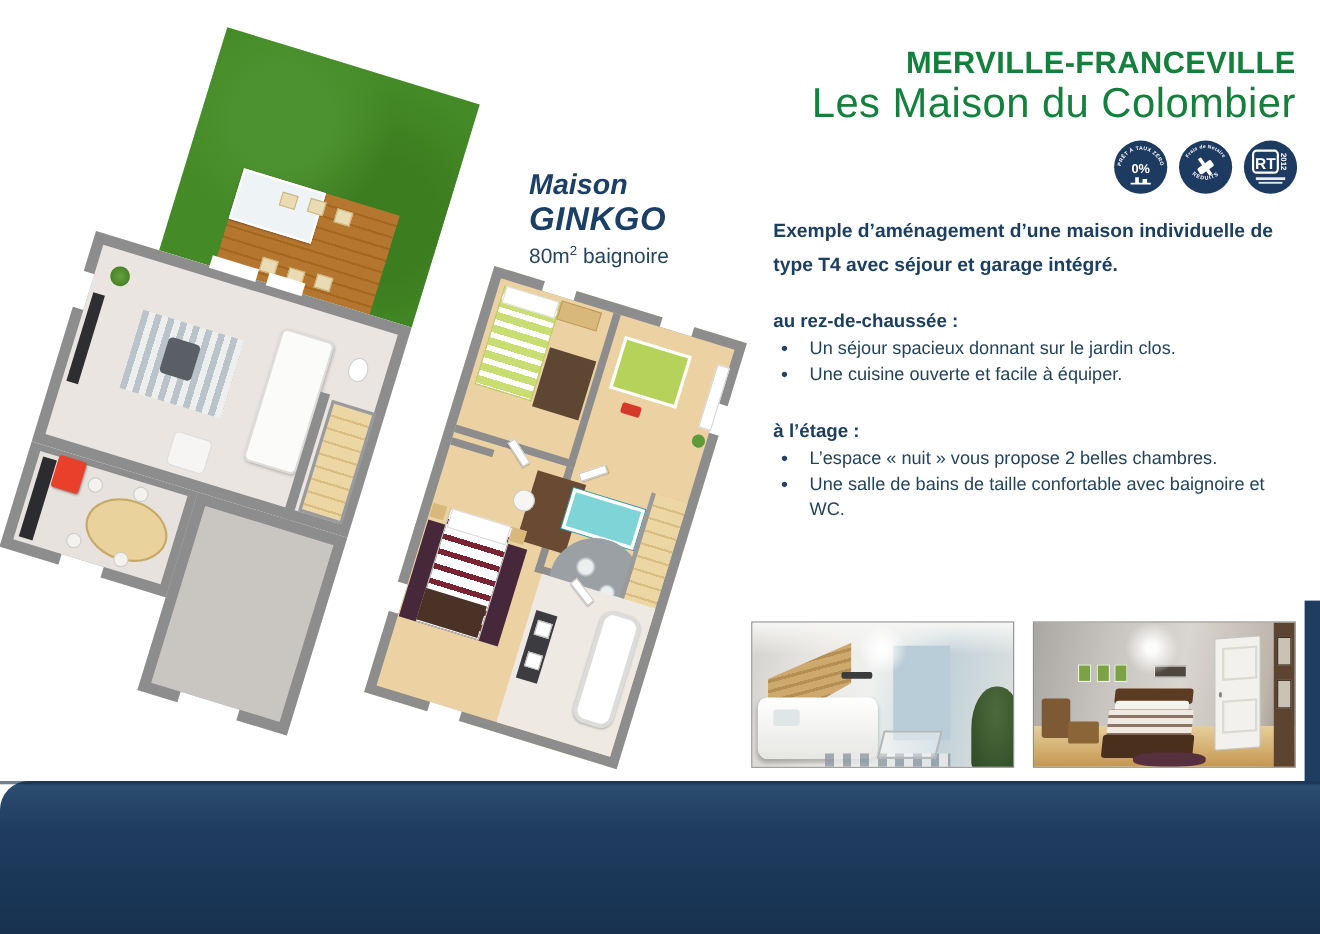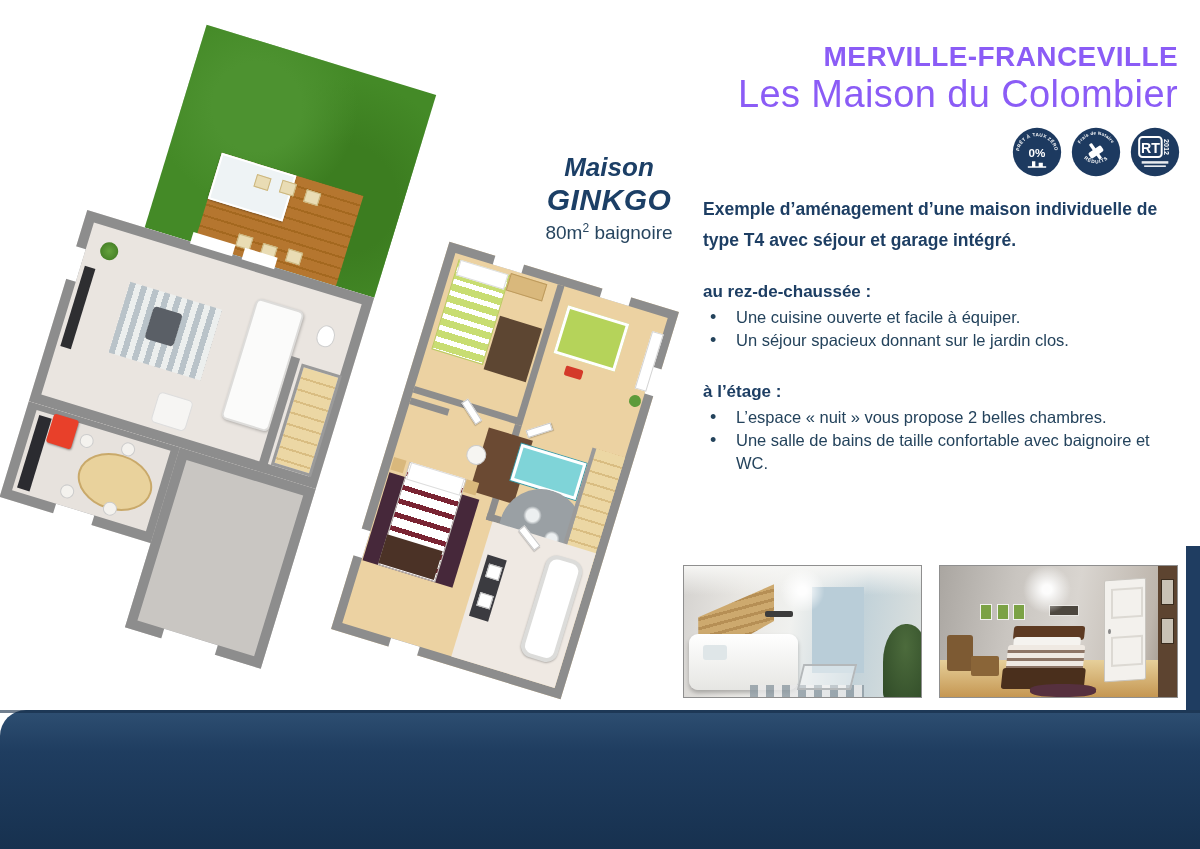--- a/index.html
+++ b/index.html
@@ -1,30 +1,30 @@
 <!DOCTYPE html>
 <html><head>
 <meta charset="utf-8">
 <style>
   html,body{margin:0;padding:0;background:#fff;}
   .page{position:relative;width:1200px;height:849px;background:#ffffff;overflow:hidden;
         font-family:"Liberation Sans",sans-serif;}
   .abs{position:absolute;}
 
   
-  .header{position:absolute;top:42px;right:22px;text-align:right;color:#8b5cf6;}
+  .header{position:absolute;top:42px;right:22px;text-align:right;color:#15803d;}
   .city{font-size:28px;font-weight:bold;letter-spacing:.4px;line-height:30px;}
   .residence{font-size:38px;font-weight:400;letter-spacing:.4px;line-height:42px;margin-top:1px;}
 
   
   .badges{position:absolute;top:127px;right:20px;display:flex;gap:9px;}
   .badge{width:50px;height:50px;}
 
   
-  .maison{position:absolute;left:509px;top:152px;width:200px;text-align:center;color:#1c3f66;}
+  .maison{position:absolute;left:481px;top:152px;width:200px;text-align:left;color:#1c3f66;}
   .maison-l1{font-size:26px;font-weight:bold;font-style:italic;line-height:30px;}
   .maison-l2{font-size:30px;font-weight:bold;font-style:italic;letter-spacing:.5px;line-height:36px;}
   .maison-area{font-size:19px;color:#27455f;margin-top:3px;}
   .maison-area sup{font-size:12px;}
 
   
   .desc{position:absolute;left:703px;top:194px;width:478px;color:#1d3e63;}
   .intro{font-size:17.5px;font-weight:bold;line-height:31px;margin:0;}
   .sec-title{font-size:17px;font-weight:bold;margin:26px 0 4px 0;}
   .desc ul{list-style:none;margin:0;padding:0;}
@@ -294,22 +294,22 @@
   <div class="maison">
     <div class="maison-l1">Maison</div>
     <div class="maison-l2">GINKGO</div>
     <div class="maison-area"><span>80m</span><sup>2</sup> <span>baignoire</span></div>
   </div>
 
   <div class="desc">
     <p class="intro">Exemple d’aménagement d’une maison individuelle de type T4 avec séjour et garage intégré.</p>
     <div class="sec-title">au rez-de-chaussée :</div>
     <ul>
+      <li>Un séjour spacieux donnant sur le jardin clos.</li>
       <li>Une cuisine ouverte et facile à équiper.</li>
-      <li>Un séjour spacieux donnant sur le jardin clos.</li>
     </ul>
     <div class="sec-title" style="margin-top:30px;">à l’étage :</div>
     <ul>
       <li>L’espace « nuit » vous propose 2 belles chambres.</li>
       <li>Une salle de bains de taille confortable avec baignoire et WC.</li>
     </ul>
   </div>
 
   <div class="photos">
     <div class="photo">

